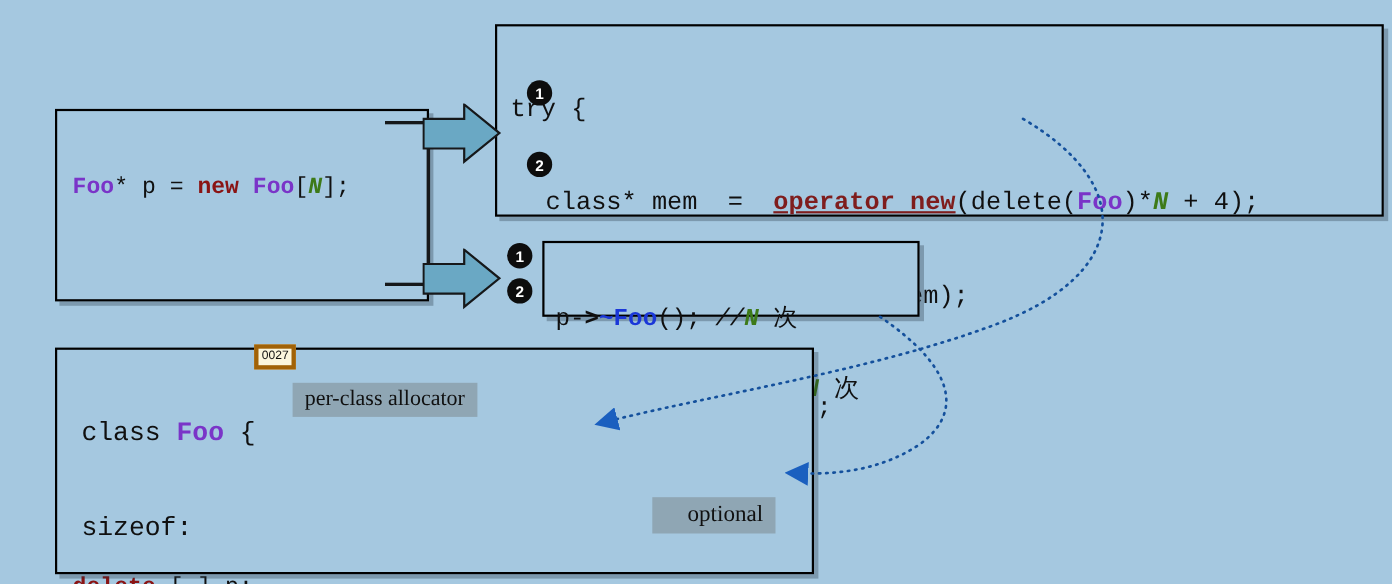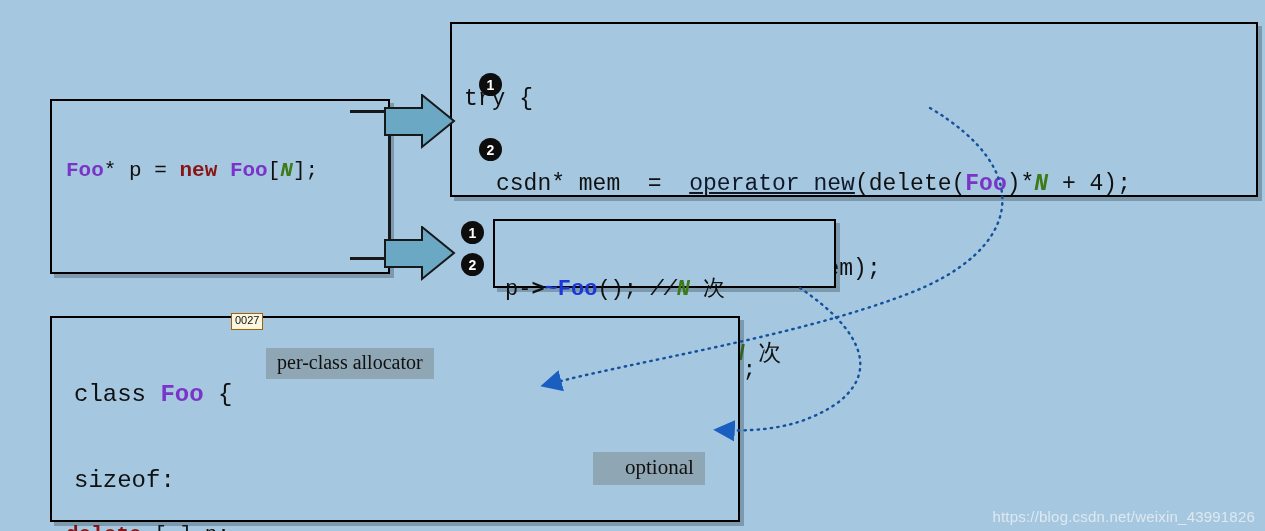--- a/index.html
+++ b/index.html
@@ -22,21 +22,21 @@
     font-family:"Liberation Mono","DejaVu Sans Mono",monospace;
     color:#101010;
     white-space:pre;
   }
   .line{white-space:pre;line-height:1.32;}
 
   
   .kw       {color:#8a1414;font-weight:bold;}           
   .type     {color:#7a34c8;font-weight:bold;}           
   .num      {color:#3d7a18;font-weight:bold;font-style:italic;} 
-  .opnew    {color:#0f172a;font-weight:normal;text-decoration:underline;}
+  .opnew    {color:#7f1d1d;font-weight:bold;text-decoration:underline;}
   .opblue   {color:#1a37d8;font-weight:bold;margin-top:16px;}
   .cast     {color:#5b8fc9;}
   .ctor     {color:#6f9fd0;}
   .cmt      {color:#101010;font-style:italic;}
   .plain    {color:#101010;}
   .bld      {font-weight:bold;}
 
   
   #box-usage{left:50px;top:99px;width:340px;height:175px;padding:10px 0 0 14px;font-size:21px;}
   #box-usage .line{height:44px;}
@@ -88,21 +88,21 @@
     white-space:nowrap;
     margin-left:23px;
   }
   #lbl-perclass{left:243px;top:348px;}
   #lbl-optional{left:570px;top:452px;font-size:21px;padding-left:32px;}
 
   
   #lbl-0027{
     position:absolute;left:231px;top:313px;
     background:#fbf6dd;
-    border:1px solid #a16207;
+    border:4px solid #a16207;
     color:#101010;
     font-family:"Liberation Sans","DejaVu Sans",sans-serif;
     font-size:11px;
     padding:0px 3px 1px 3px;
     line-height:1.25;
     z-index:9;
   }
 
   
   #watermark{
@@ -137,21 +137,21 @@
   <div class="codebox" id="box-usage">
     <div class="line"><span class="type">Foo</span><span class="plain">* </span><span class="plain">p = </span><span class="kw">new</span><span class="plain"> </span><span class="type">Foo</span><span class="plain">[</span><span class="num">N</span><span class="plain">];</span></div>
     <div class="l-gap"></div>
     <div class="line plain">...</div>
     <div class="l-gap"></div>
     <div class="line"><span class="kw">delete</span><span class="plain"> [ ] p;</span></div>
   </div>
 
   <div class="codebox" id="box-try">
     <div class="line plain">try {</div>
-    <div class="line" style="padding-left:32px;"><span class="plain">csdn* mem  =  </span><span class="opnew">operator new</span><span class="plain">(delete(</span><span class="type">Foo</span><span class="plain">)*</span><span class="num">N</span><span class="plain"> + 4);</span></div>
+    <div class="line" style="padding-left:32px;"><span class="plain">class* mem  =  </span><span class="opnew">operator new</span><span class="plain">(delete(</span><span class="type">Foo</span><span class="plain">)*</span><span class="num">N</span><span class="plain"> + 4);</span></div>
     <div class="line" style="padding-left:44px;"><span class="plain">p = </span><span class="cast">static_cast</span><span class="plain bld">&lt;</span><span class="type">Foo</span><span class="plain bld">*&gt;</span><span class="plain">(mem);</span></div>
     <div class="line" style="padding-left:32px;"><span class="plain">p-&gt;</span><span class="ctor">Foo::Foo</span><span class="plain">(); </span><span class="cmt">//</span><span class="num">N</span><span class="plain"> 次</span></div>
     <div class="line plain">}</div>
   </div>
 
   <div class="codebox" id="box-del">
     <div class="line"><span class="plain">p-</span><span class="plain bld">&gt;</span><span class="opblue">~Foo</span><span class="plain">(); </span><span class="cmt">//</span><span class="num">N</span><span class="plain"> 次</span></div>
     <div class="line"><span class="opnew">operator delete</span><span class="plain">(p);</span></div>
   </div>
 
@@ -179,15 +179,14 @@
       <marker id="ah" markerWidth="9" markerHeight="9" refX="7" refY="4.5" orient="auto" markerUnits="strokeWidth">
         <path d="M0,0 L9,4.5 L0,9 Z" fill="#1a5fbf"></path>
       </marker>
     </defs>
 
     <path d="M 930,108 C 1035,170 1025,250 905,295 C 790,338 640,360 545,385" fill="none" stroke="#14509c" stroke-width="2.4" stroke-dasharray="1.4 5.2" stroke-linecap="round" marker-end="url(#ah)"></path>
 
     <path d="M 800,288 C 862,330 880,372 836,404 C 800,428 760,432 718,430" fill="none" stroke="#14509c" stroke-width="2.4" stroke-dasharray="1.4 5.2" stroke-linecap="round" marker-end="url(#ah)"></path>
   </svg>
 
-  <div id="watermark">https://blog.csdn.net/weixin_43991826</div>
 
 </div>
 
 </body></html>

